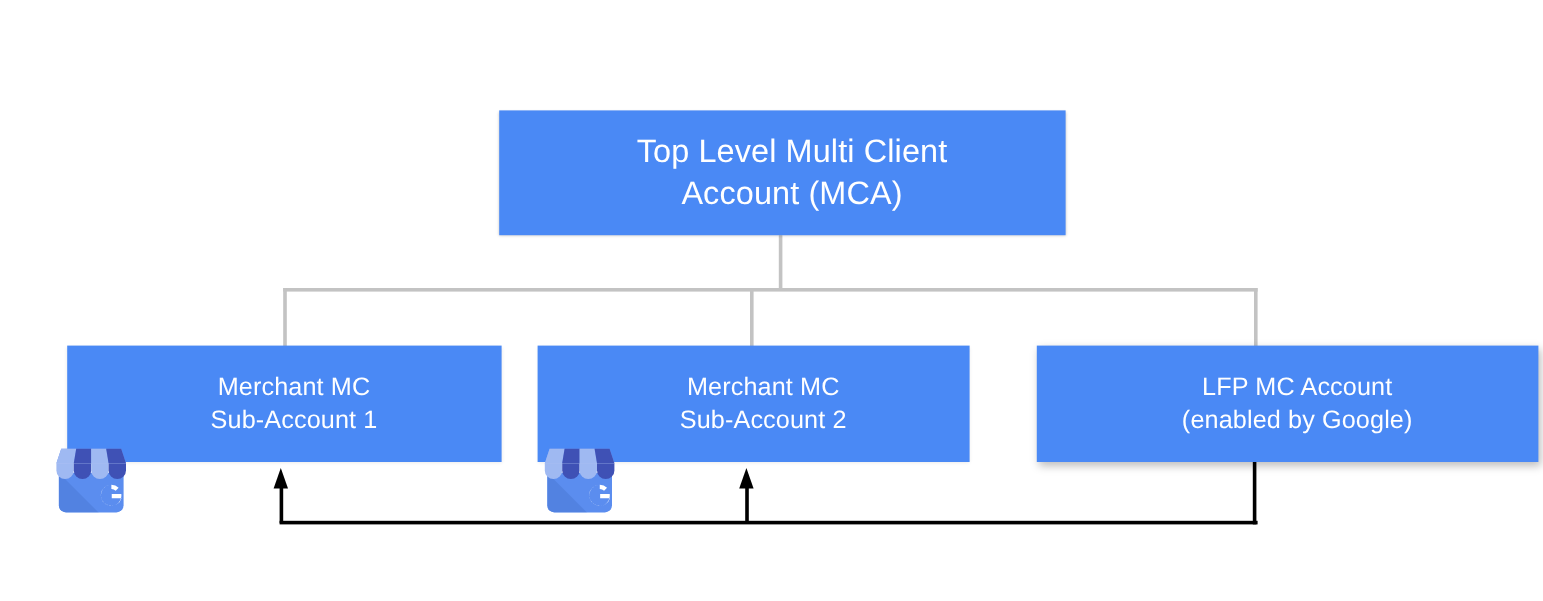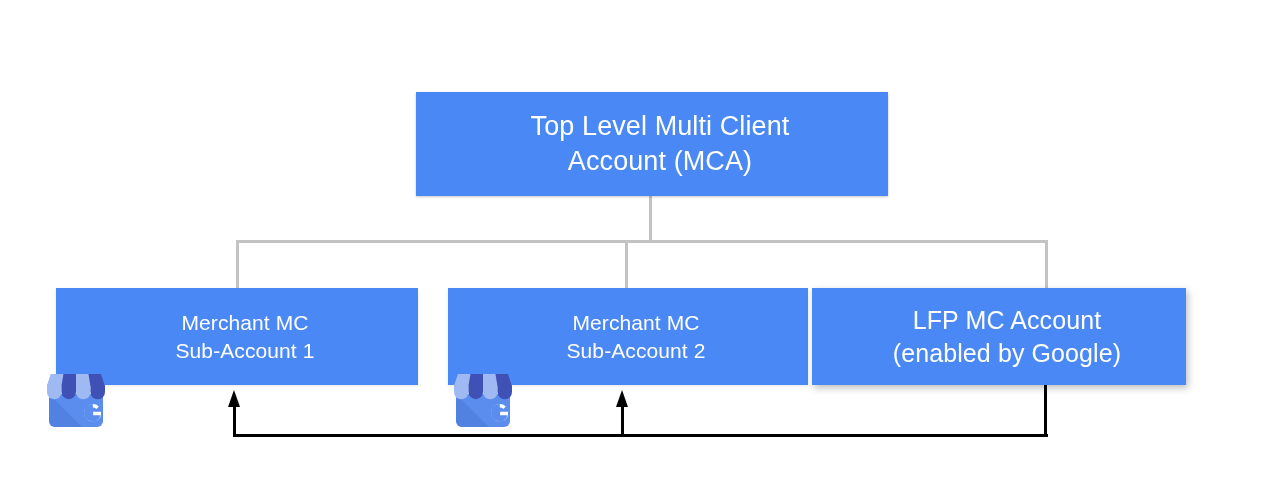--- a/index.html
+++ b/index.html
@@ -57,25 +57,25 @@
   }
   #node-sub2 {
     left: 448px;
     top: 288px;
     width: 360px;
     height: 97px;
     font-size: 21px;
     box-shadow: 0 1px 3px rgba(0,0,0,0.10);
   }
   #node-lfp {
-    left: 812px;
+    left: 864px;
     top: 288px;
-    width: 374px;
+    width: 418px;
     height: 97px;
-    font-size: 25px;
+    font-size: 21px;
     box-shadow: 2px 3px 7px rgba(0,0,0,0.26);
   }
 
   
   .gline {
     position: absolute;
     background: #c3c3c3;
     z-index: 1;
   }
   #g-stem   { left: 649px; top: 196px; width: 3px;   height: 46px; }

